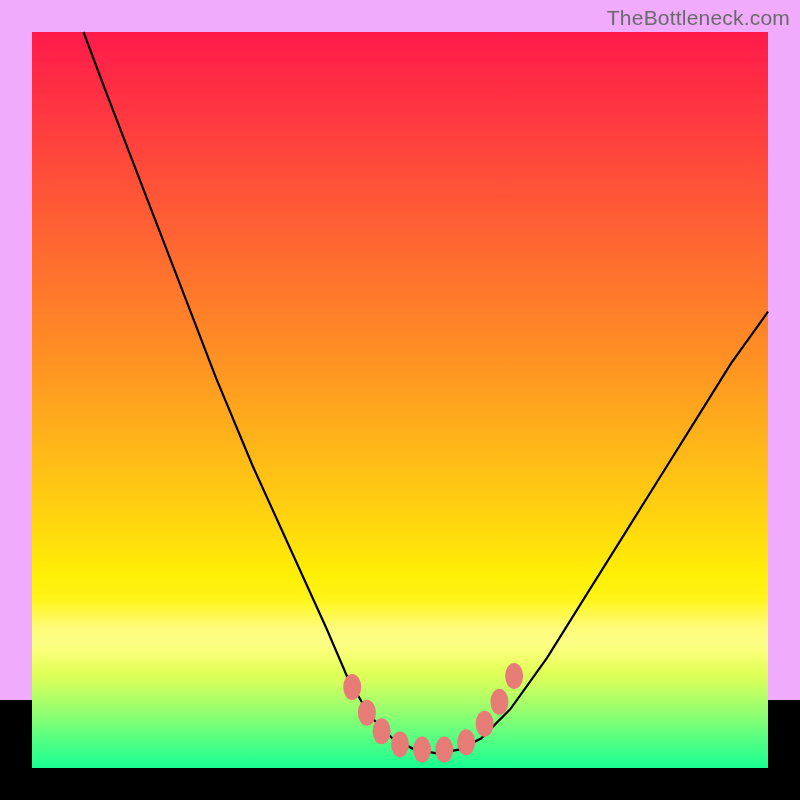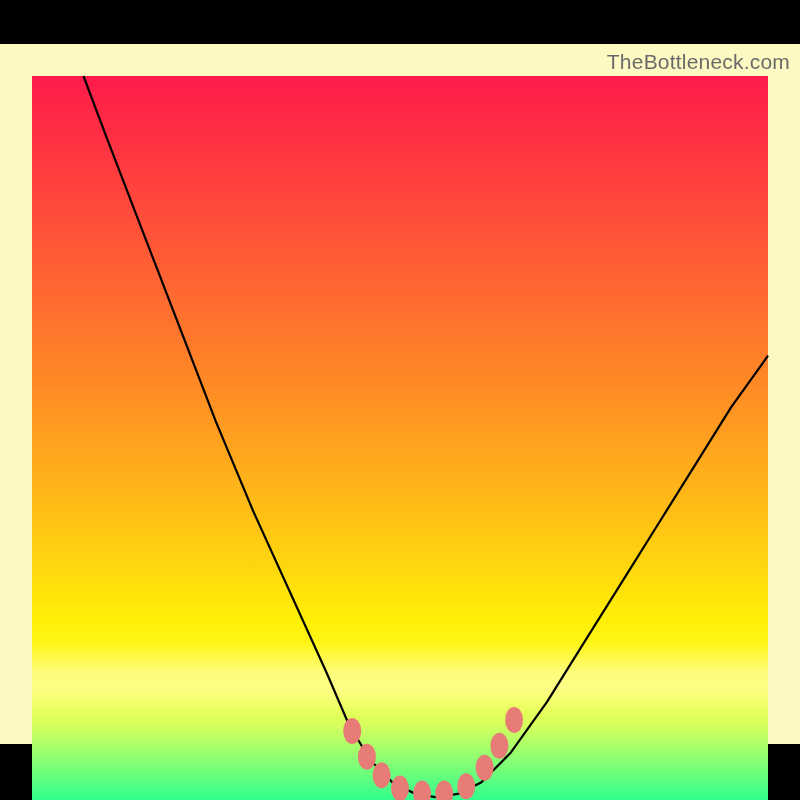--- a/index.html
+++ b/index.html
@@ -9,22 +9,21 @@
     height: 800px;
     overflow: hidden;
     background: #000;
     font-family: Arial, Helvetica, sans-serif;
   }
   .frame {
     position: absolute;
     top: 0; left: 0;
     width: 800px;
     height: 700px;
-    background: #fef9c3;
-    margin-top: 44px;
+    background: #f0abfc;
   }
   .plot-area {
     position: absolute;
     top: 32px;
     left: 32px;
     width: 736px;
     height: 736px;
     
     background: linear-gradient(to bottom,
       #ff1b4b 0%,

